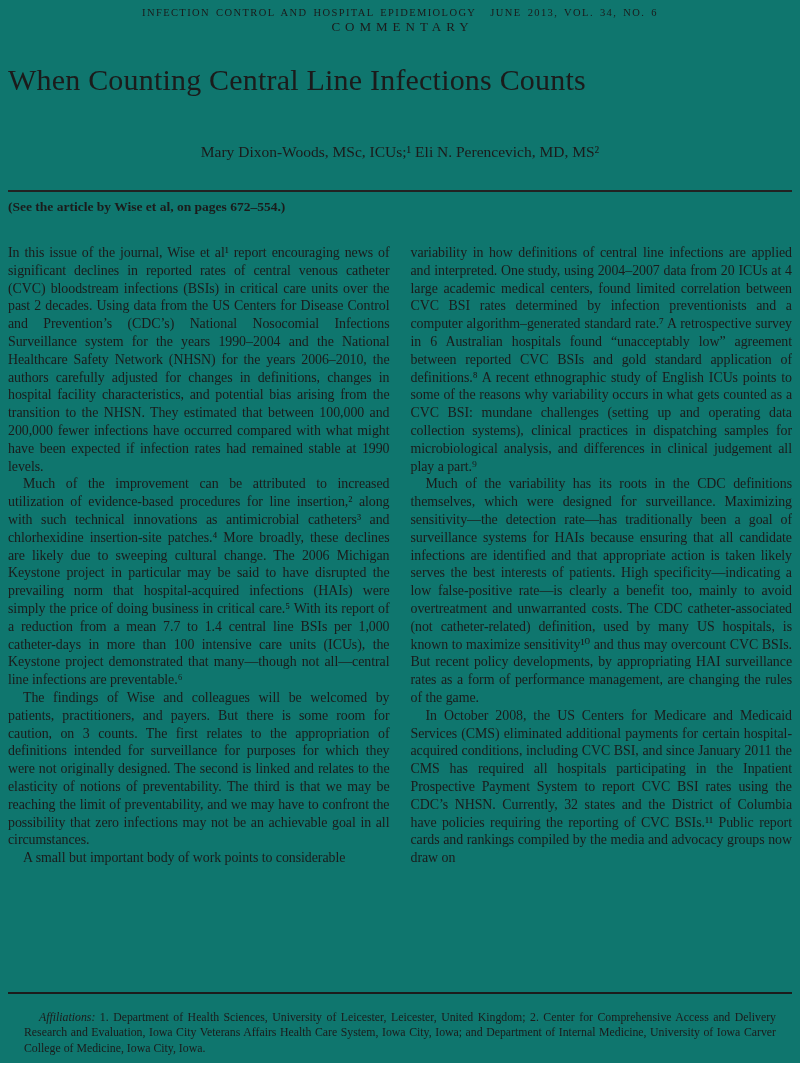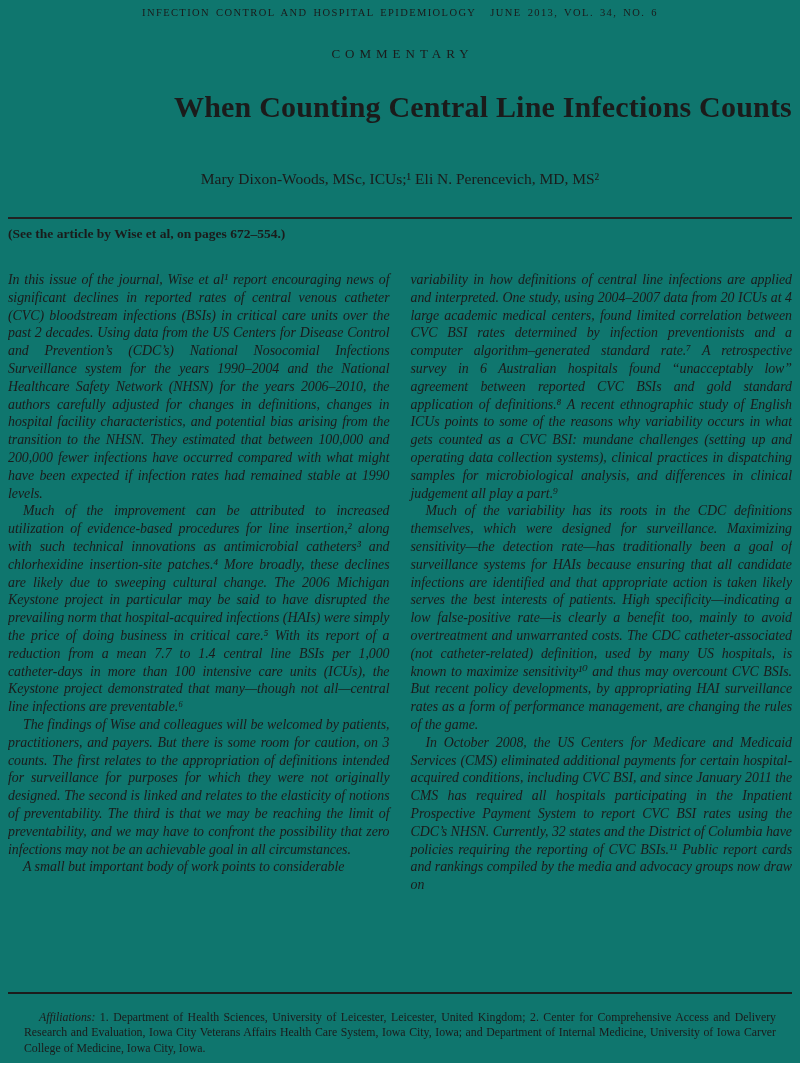--- a/index.html
+++ b/index.html
@@ -15,33 +15,32 @@
   }
   .journal-header {
     text-align: center;
     font-size: 10.5px;
     line-height: 13px;
     letter-spacing: 1.4px;
     word-spacing: 2px;
   }
   .journal-header .issue { margin-left: 14px; }
   .section-label {
-    margin-top: 27px;
     text-align: center;
     font-size: 13px;
     line-height: 15px;
     letter-spacing: 5px;
     text-indent: 5px;
   }
   .title {
     margin: 28px 0 0;
-    text-align: right;
+    text-align: left;
     font-size: 30px;
     line-height: 36px;
-    font-weight: 700;
+    font-weight: 400;
     letter-spacing: 0.2px;
   }
   .authors {
     margin-top: 44px;
     text-align: center;
     font-size: 15.5px;
     line-height: 20px;
   }
   .rule-top {
     margin: 28px 0 0;
@@ -61,21 +60,20 @@
     max-height: 716px;
     overflow: hidden;
   }
   .col { flex: 1 1 0; min-width: 0; }
   .para {
     margin: 0;
     font-size: 13.9px;
     line-height: 17.8px;
     text-align: justify;
     letter-spacing: -0.05px;
-    font-style: italic;
   }
   .para.indent { text-indent: 15px; }
   .footnote {
     position: absolute;
     top: 992px; left: 8px; right: 8px;
   }
   .footnote-rule {
     margin: 0 0 5px;
     border: none;
     border-top: 2px solid #1c1c1c;

